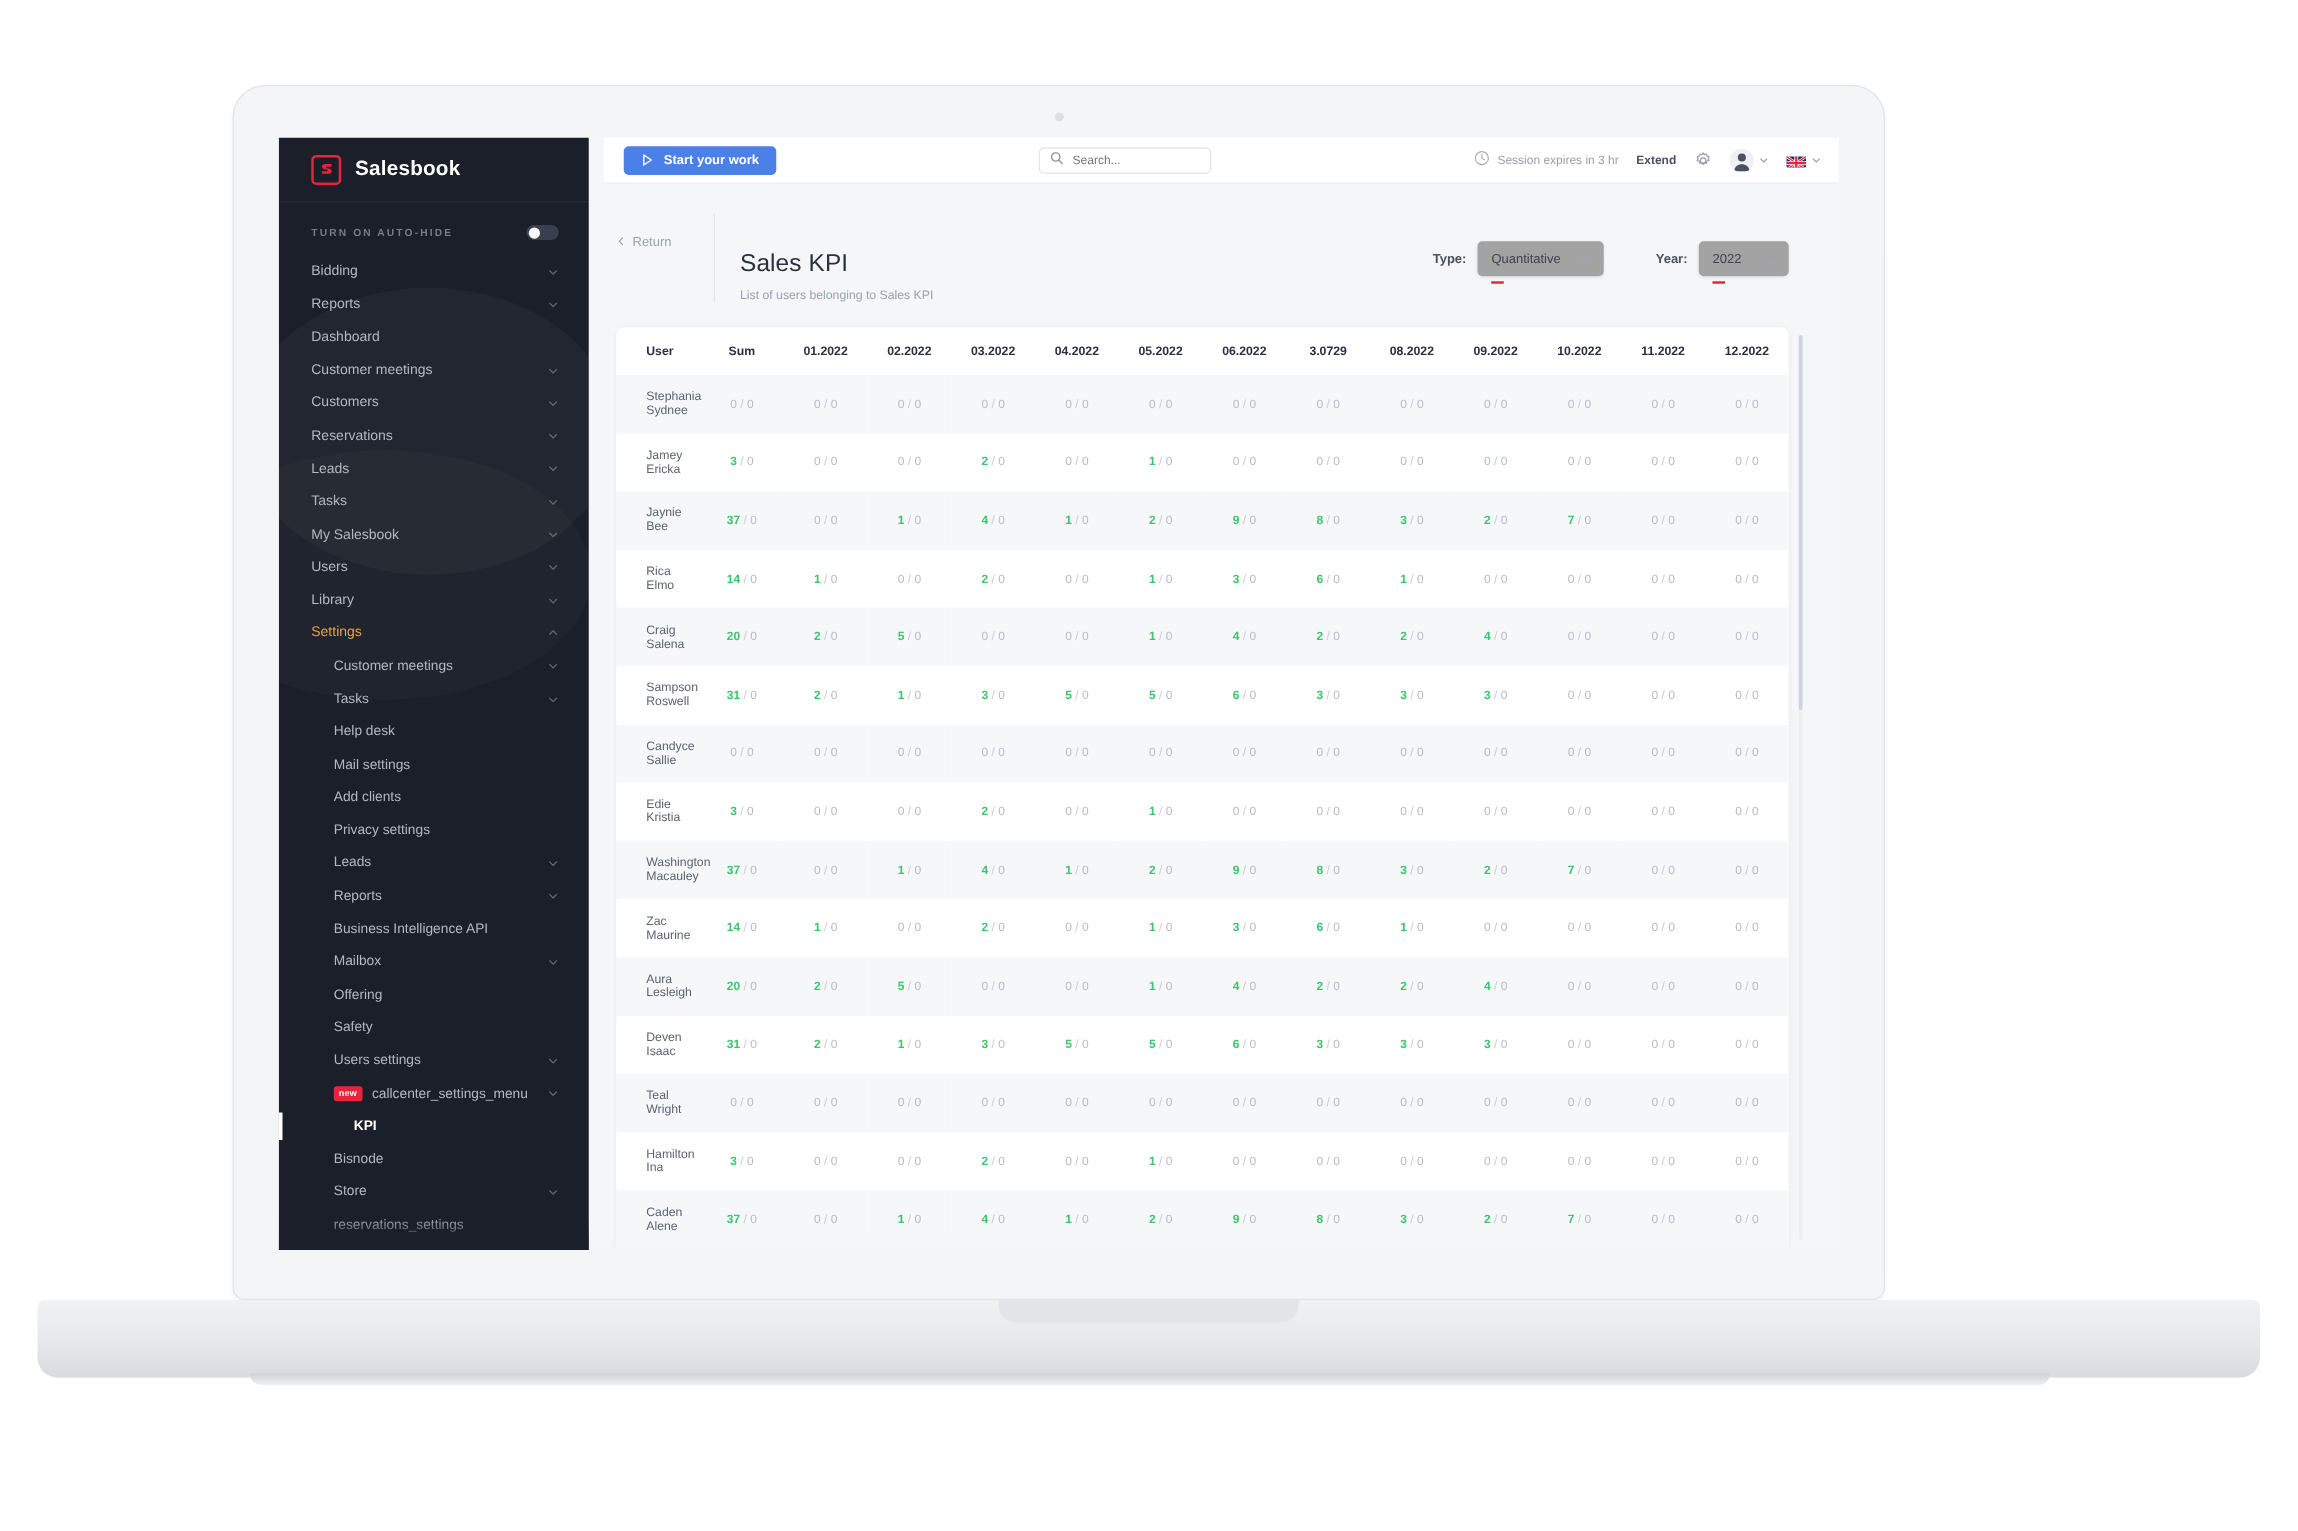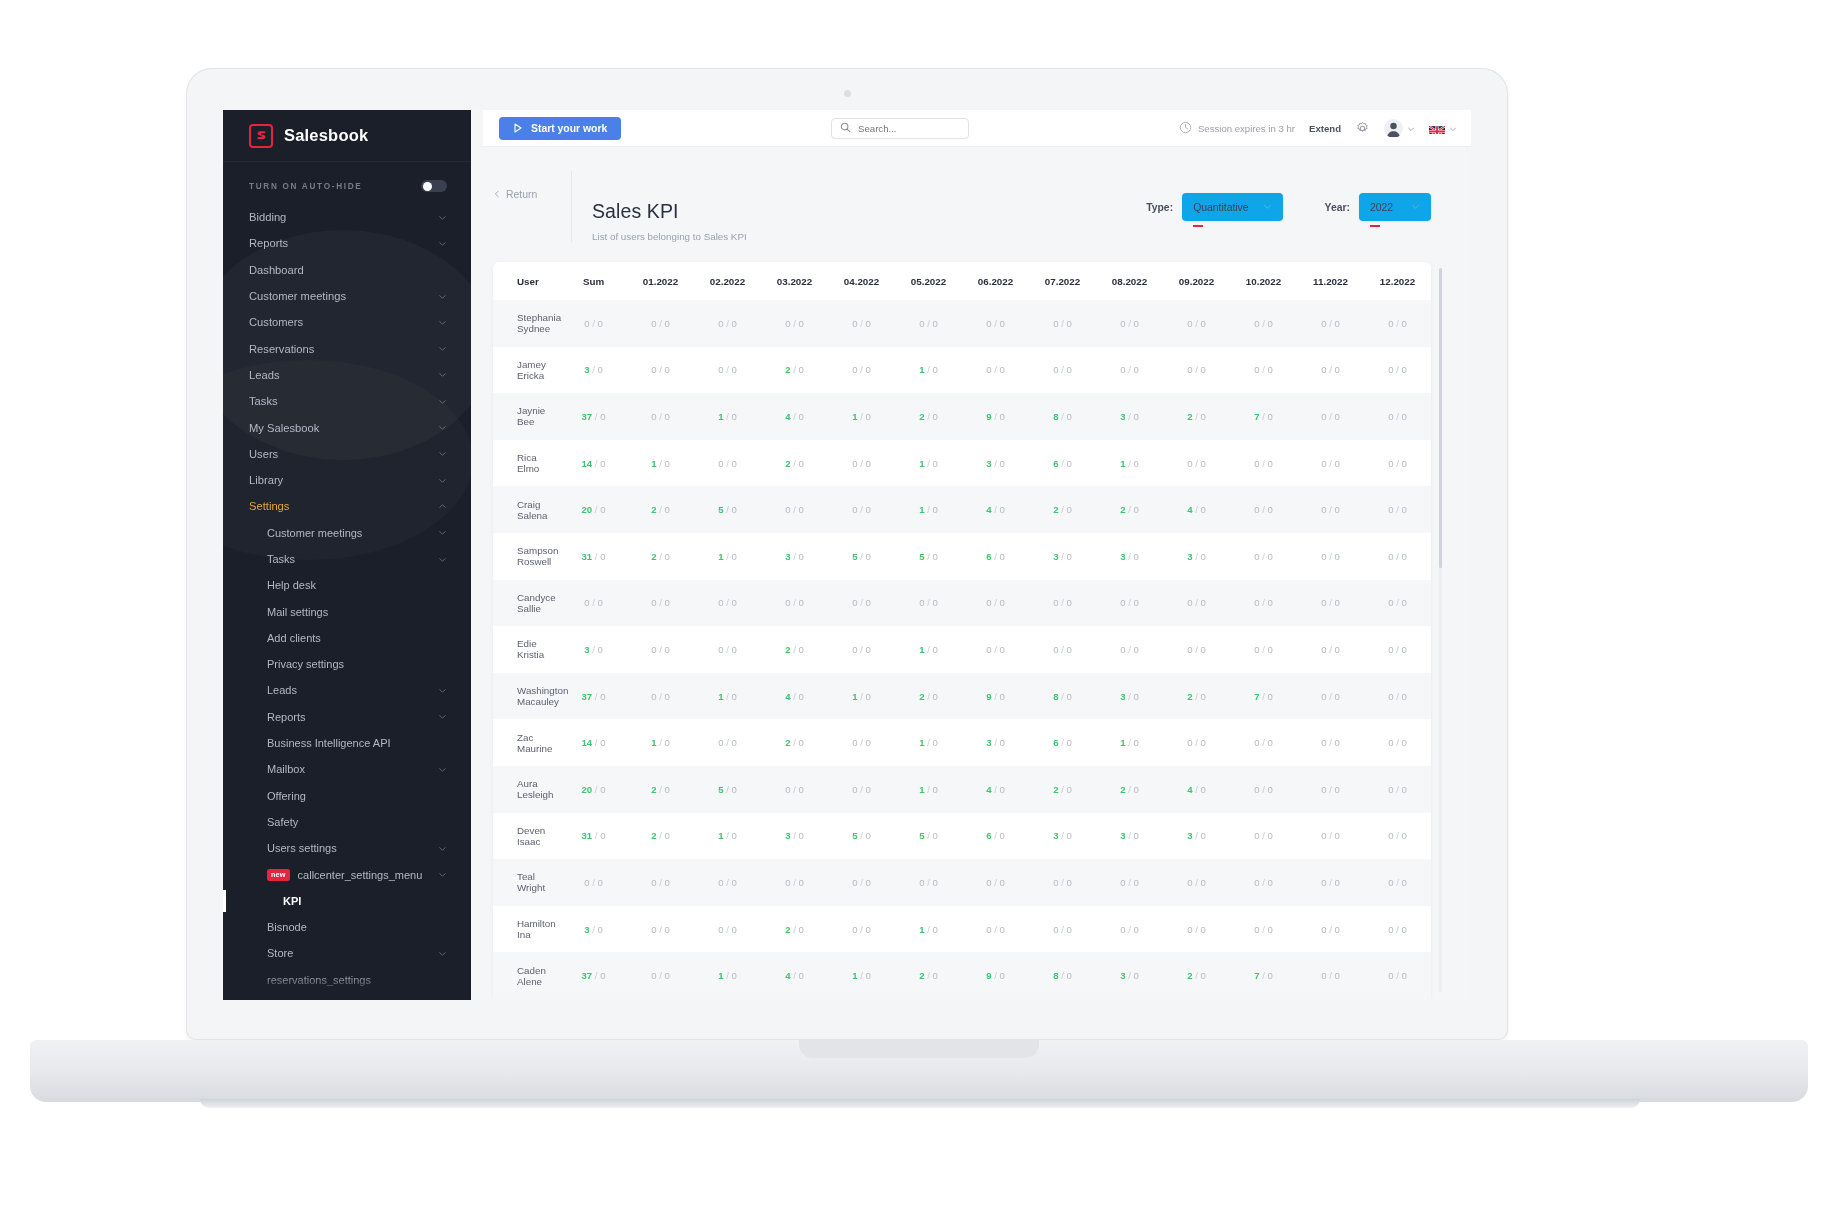--- a/index.html
+++ b/index.html
@@ -170,21 +170,21 @@
     padding-top:18px; width:78px; cursor:pointer;
   }
   .title-block { padding-left:20px; border-left:1px solid #e4e7eb; min-height:48px; }
   .page-title { font-size:19.5px; color:#2b3040; font-weight:400; letter-spacing:.1px;margin-top:29px; }
   .page-sub { font-size:9.8px; color:#9aa0ad; margin-top:8px; }
   .head-spacer { flex:1; }
   .filters { display:flex; align-items:flex-start; gap:42px; padding-top:22px; }
   .filter-group { display:flex; align-items:center; gap:9px; position:relative; }
   .filter-label { font-size:10.4px; color:#4a505e; font-weight:700; }
   .select-box {
-    background:#0ea5e9; border-radius:4px; height:28px; min-width:72px;
+    background:#a3a3a3; border-radius:4px; height:28px; min-width:72px;
     display:flex; align-items:center; justify-content:space-between; gap:14px;
     padding:0 11px; font-size:10.4px; color:#3c4252;
     box-shadow:0 1px 3px rgba(30,40,60,.07); cursor:pointer; position:relative;
   }
   .select-box.wide { min-width:92px; }
   .select-underline {
     position:absolute; left:11px; bottom:-6px; width:10px; height:1.6px; background:#e8233c;
   }
 
   
@@ -630,21 +630,21 @@
                 <thead>
                   <tr id="head-row">
                       <th class="user-col">User</th>
                       <th>Sum</th>
                       <th>01.2022</th>
                       <th>02.2022</th>
                       <th>03.2022</th>
                       <th>04.2022</th>
                       <th>05.2022</th>
                       <th>06.2022</th>
-                      <th>07.2022</th>
+                      <th>3.0729</th>
                       <th>08.2022</th>
                       <th>09.2022</th>
                       <th>10.2022</th>
                       <th>11.2022</th>
                       <th>12.2022</th>
                     </tr>
                 </thead>
                 <tbody id="body-rows">
                     <tr class="alt">
                       <td class="user-col">Stephania Sydnee</td>

